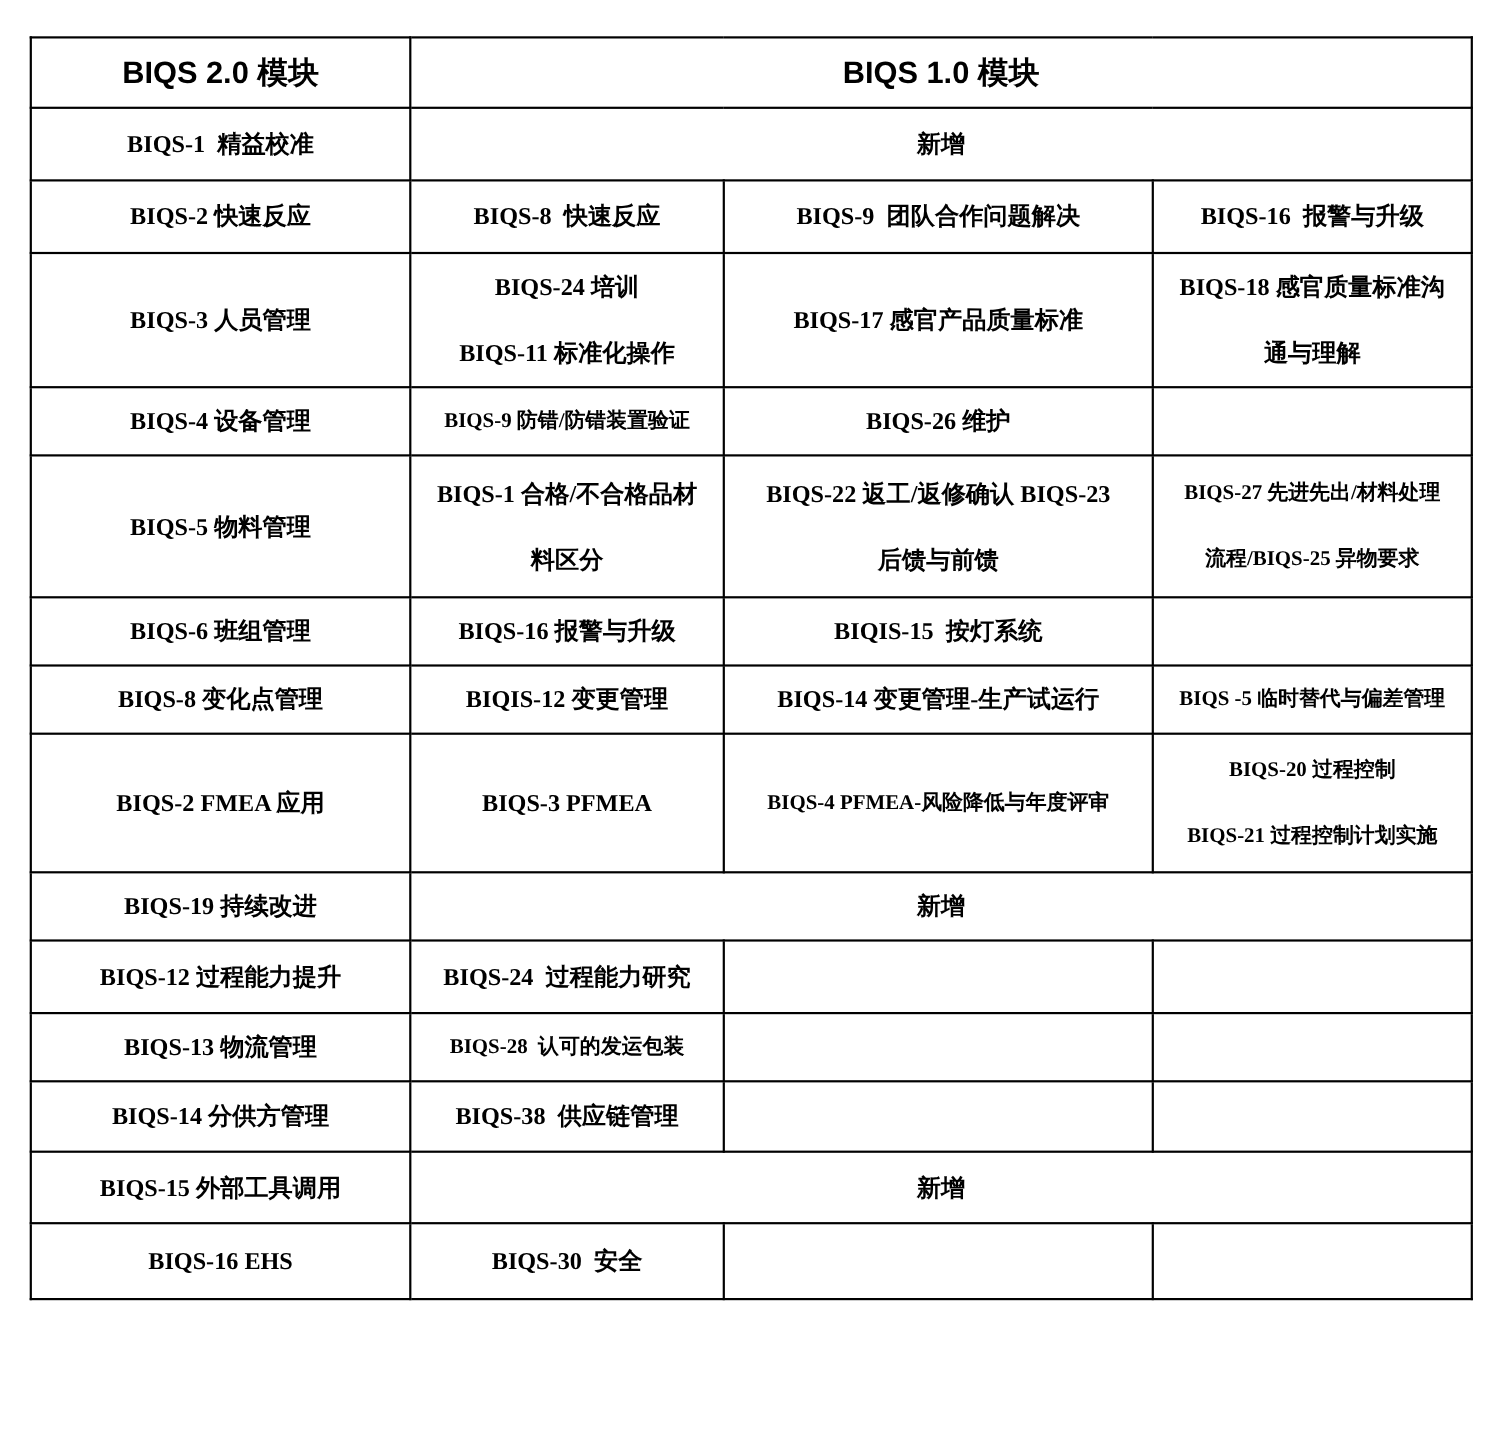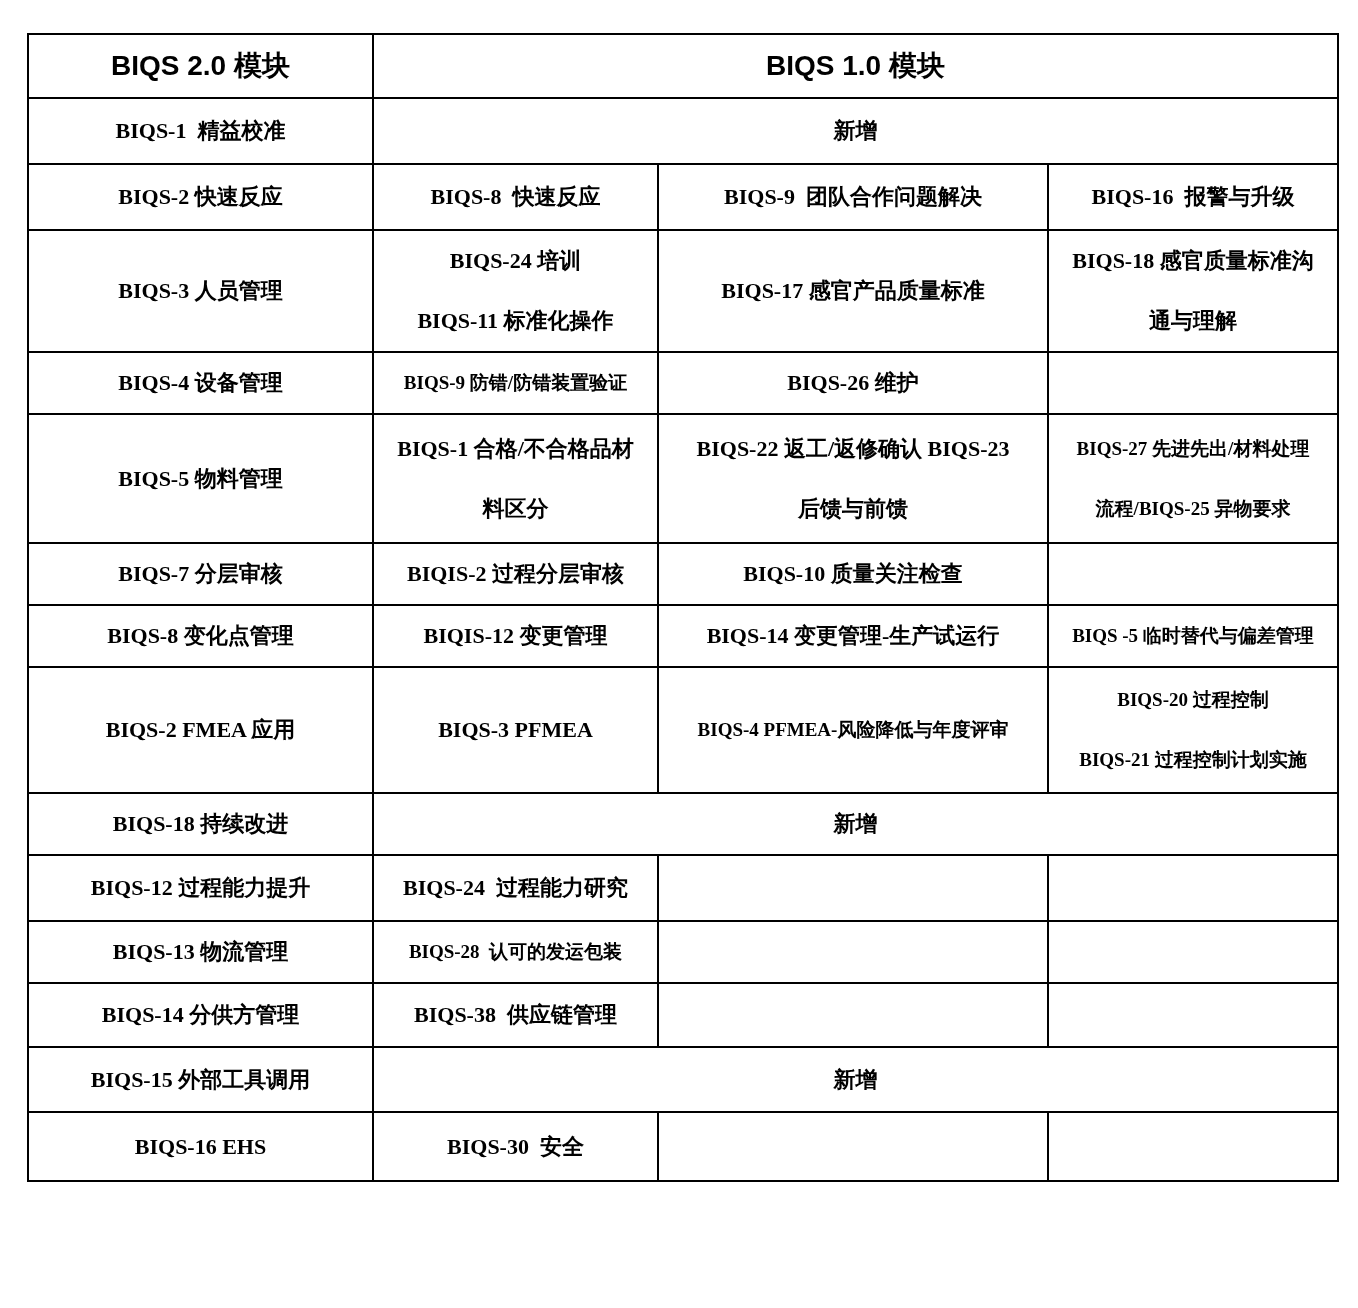--- a/index.html
+++ b/index.html
@@ -85,45 +85,45 @@
   <tr style="height:129px">
     <td>BIQS-5 物料管理</td>
     <td>BIQS-1 合格/不合格品材
 料区分</td>
     <td>BIQS-22 返工/返修确认 BIQS-23
 后馈与前馈</td>
     <td class="sm">BIQS-27 先进先出/材料处理
 流程/BIQS-25 异物要求</td>
   </tr>
 
-
   <tr style="height:59px">
-    <td>BIQS-7 分层审核</td>
-    <td>BIQIS-2 过程分层审核</td>
-    <td>BIQS-10 质量关注检查</td>
+    <td>BIQS-6 班组管理</td>
+    <td>BIQS-16 报警与升级</td>
+    <td>BIQIS-15  按灯系统</td>
     <td></td>
   </tr>
+
 
   <tr style="height:62px">
     <td>BIQS-8 变化点管理</td>
     <td>BIQIS-12 变更管理</td>
     <td>BIQS-14 变更管理-生产试运行</td>
     <td class="sm">BIQS -5 临时替代与偏差管理</td>
   </tr>
 
   <tr style="height:126px">
     <td>BIQS-2 FMEA 应用</td>
     <td>BIQS-3 PFMEA</td>
     <td class="sm">BIQS-4 PFMEA-风险降低与年度评审</td>
     <td class="sm">BIQS-20 过程控制
 BIQS-21 过程控制计划实施</td>
   </tr>
 
   <tr style="height:60px">
-    <td>BIQS-18 持续改进</td>
+    <td>BIQS-19 持续改进</td>
     <td colspan="3">新增</td>
   </tr>
 
 
   <tr style="height:66px">
     <td>BIQS-12 过程能力提升</td>
     <td>BIQS-24  过程能力研究</td>
     <td></td>
     <td></td>
   </tr>

